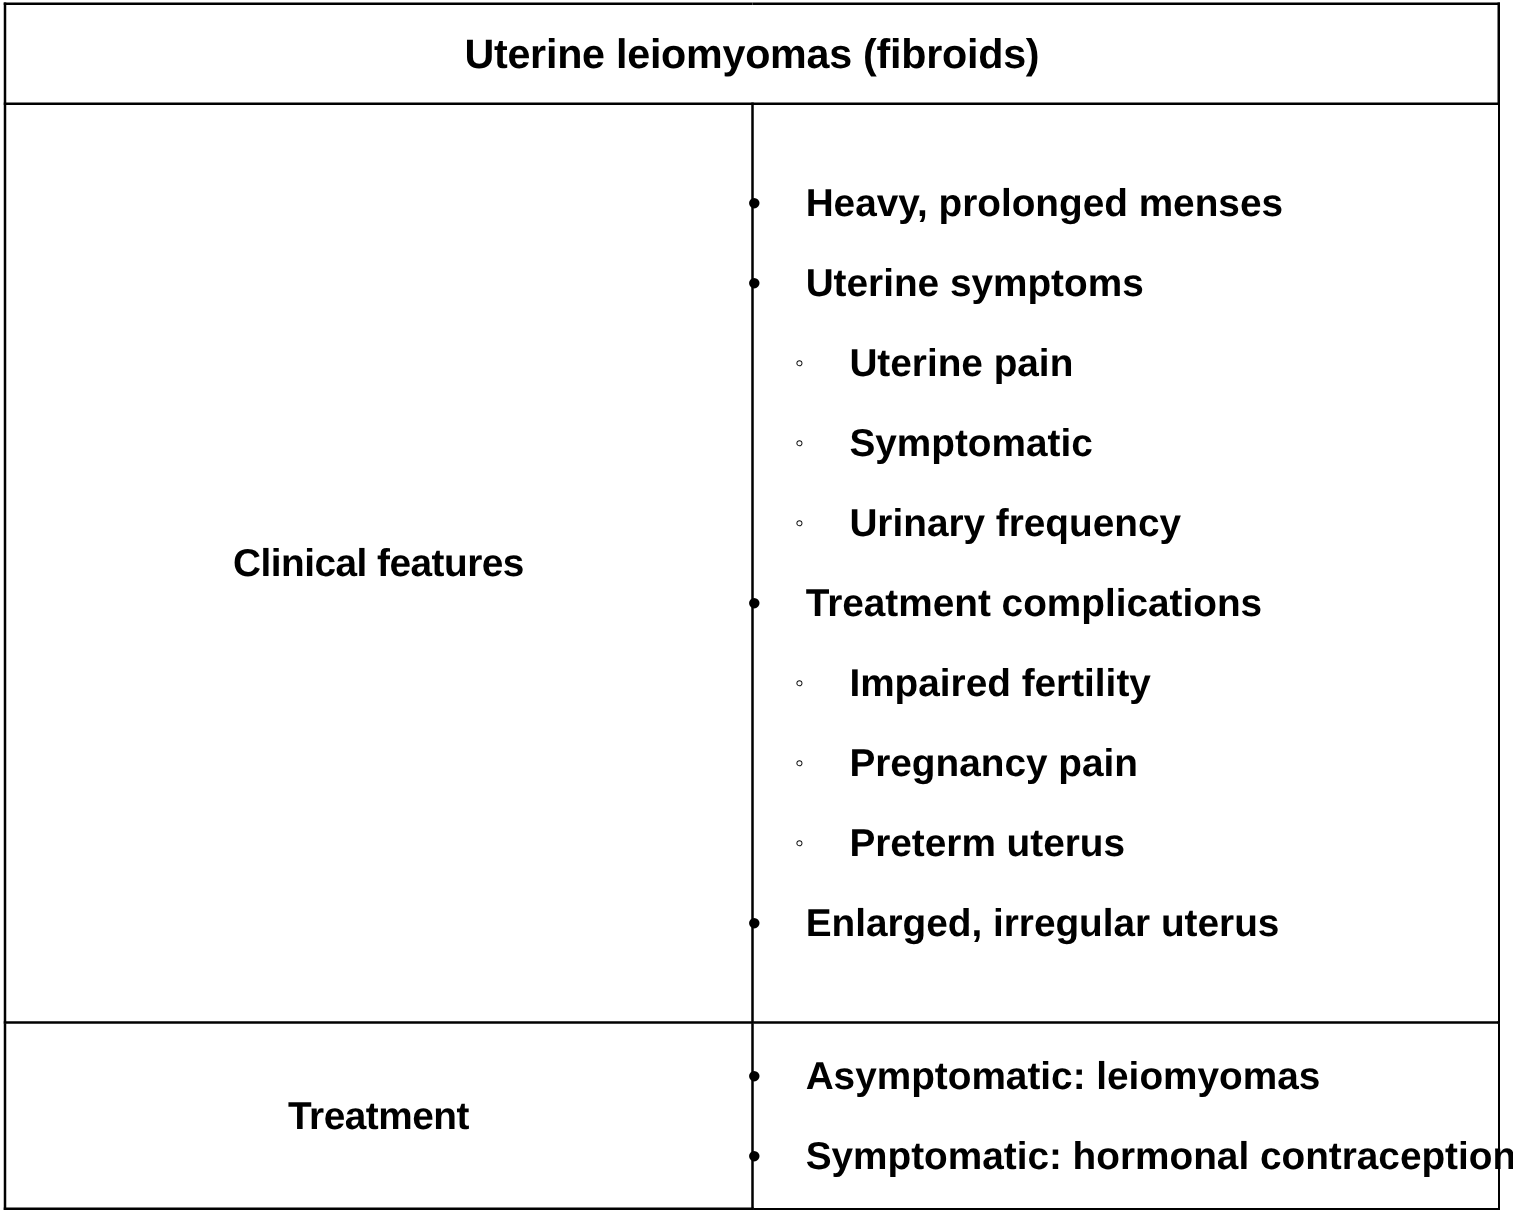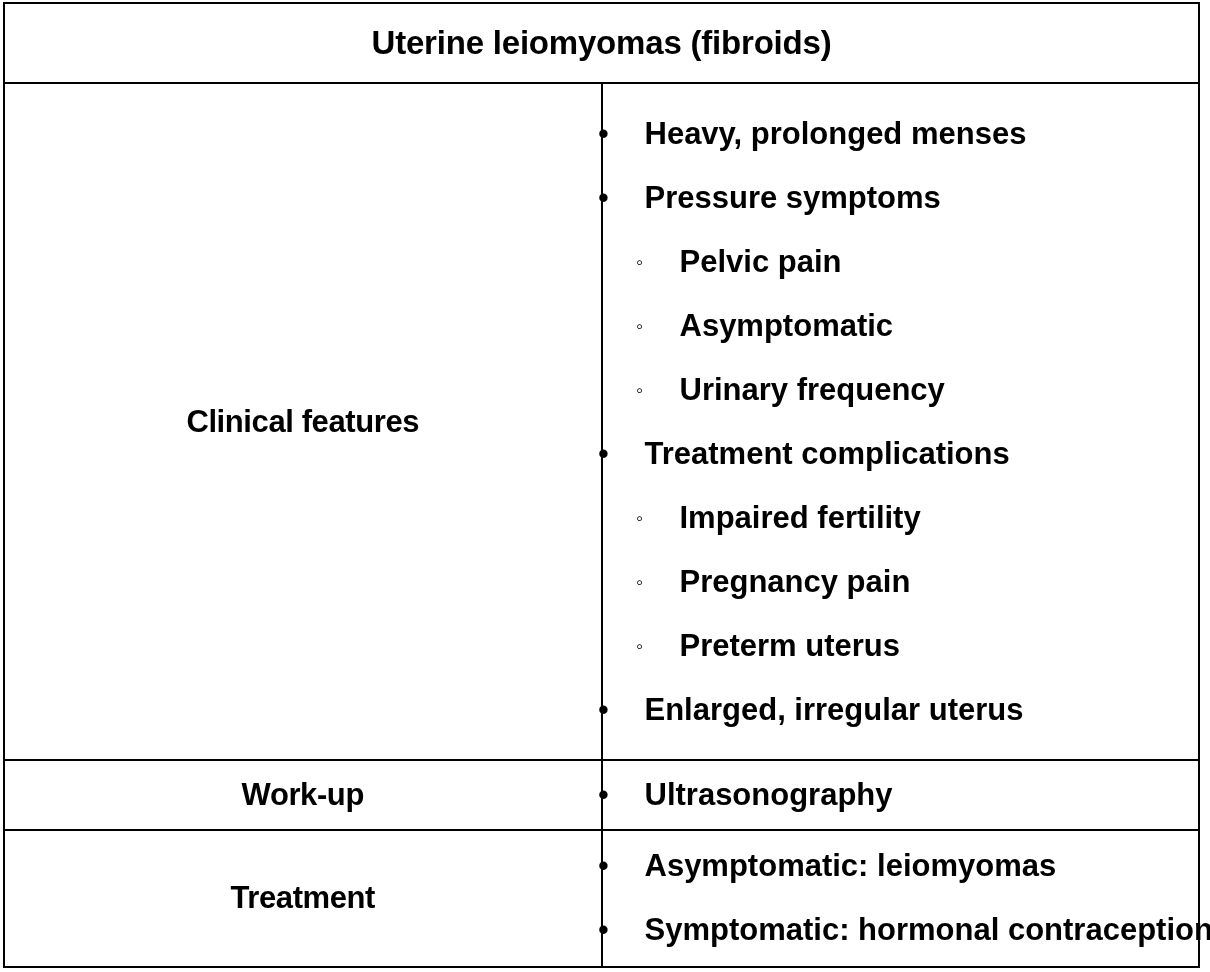--- a/index.html
+++ b/index.html
@@ -125,41 +125,33 @@
 
       <tr>
         <td class="header-cell" colspan="2">Uterine leiomyomas (fibroids)</td>
       </tr>
 
       <tr>
         <td class="label-cell">Clinical features</td>
         <td class="content-cell">
           <ul class="bullets clinical-list">
               <li class="lvl1"><span class="bullet-glyph">•</span><span class="item-text">Heavy, prolonged menses</span></li>
-              <li class="lvl1"><span class="bullet-glyph">•</span><span class="item-text">Pressure symptoms</span></li>
-              <li class="lvl2"><span class="bullet-glyph">◦</span><span class="item-text">Pelvic pain</span></li>
-              <li class="lvl2"><span class="bullet-glyph">◦</span><span class="item-text">Asymptomatic</span></li>
+              <li class="lvl1"><span class="bullet-glyph">•</span><span class="item-text">Uterine symptoms</span></li>
+              <li class="lvl2"><span class="bullet-glyph">◦</span><span class="item-text">Uterine pain</span></li>
+              <li class="lvl2"><span class="bullet-glyph">◦</span><span class="item-text">Symptomatic</span></li>
               <li class="lvl2"><span class="bullet-glyph">◦</span><span class="item-text">Urinary frequency</span></li>
               <li class="lvl1"><span class="bullet-glyph">•</span><span class="item-text">Treatment complications</span></li>
               <li class="lvl2"><span class="bullet-glyph">◦</span><span class="item-text">Impaired fertility</span></li>
               <li class="lvl2"><span class="bullet-glyph">◦</span><span class="item-text">Pregnancy pain</span></li>
               <li class="lvl2"><span class="bullet-glyph">◦</span><span class="item-text">Preterm uterus</span></li>
               <li class="lvl1"><span class="bullet-glyph">•</span><span class="item-text">Enlarged, irregular uterus</span></li>
             </ul>
         </td>
       </tr>
 
-      <tr>
-        <td class="label-cell">Work-up</td>
-        <td class="content-cell">
-          <ul class="bullets workup-list">
-              <li class="lvl1"><span class="bullet-glyph">•</span><span class="item-text">Ultrasonography</span></li>
-            </ul>
-        </td>
-      </tr>
 
       <tr>
         <td class="label-cell">Treatment</td>
         <td class="content-cell">
           <ul class="bullets treatment-list">
               <li class="lvl1"><span class="bullet-glyph">•</span><span class="item-text">Asymptomatic: leiomyomas</span></li>
               <li class="lvl1"><span class="bullet-glyph">•</span><span class="item-text">Symptomatic: hormonal contraception, surgery</span></li>
             </ul>
         </td>
       </tr>

